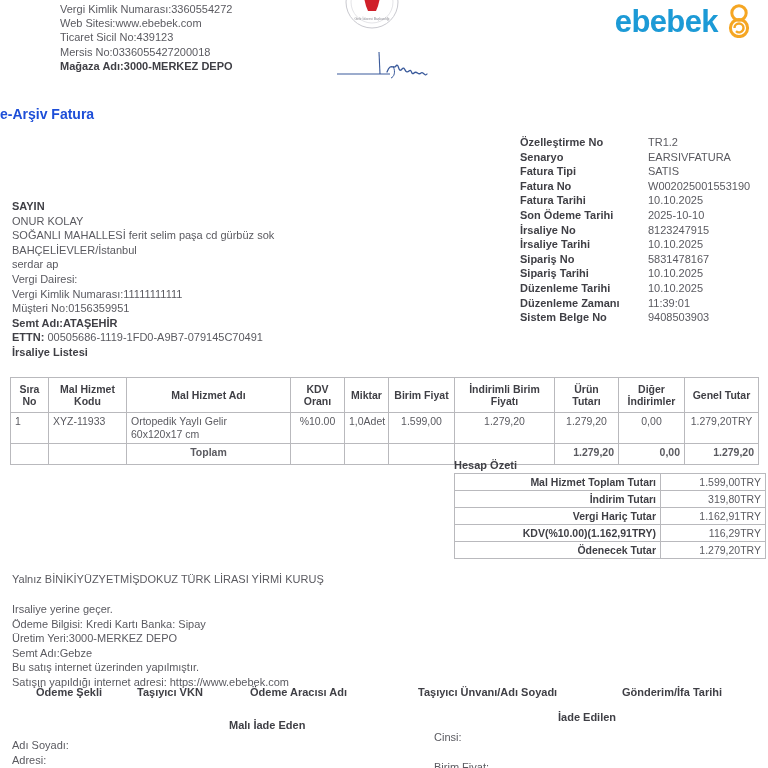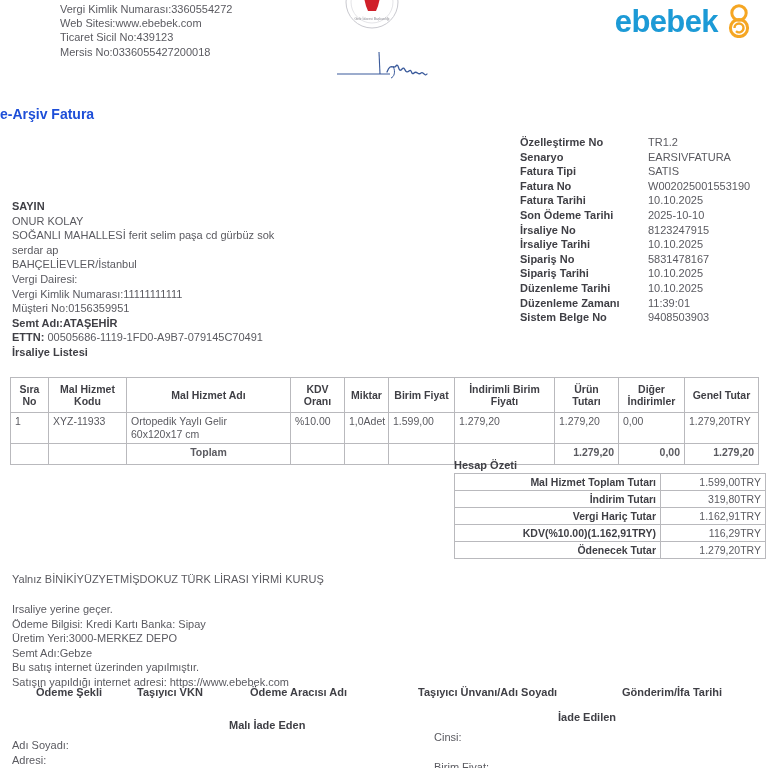--- a/index.html
+++ b/index.html
@@ -100,21 +100,21 @@
     vertical-align: top;
   }
   table.items th {
     text-align: center;
     font-weight: bold;
     color: #3f3f45;
     vertical-align: middle;
     line-height: 12.5px;
     height: 30px;
   }
-  td.num { text-align: left; }
+  td.num { text-align: center; }
   tr.item-row td { height: 26px; line-height: 12.5px; }
   tr.total-row td { height: 16px; font-weight: bold; text-align: center; }
   tr.total-row td.num { text-align: right; }
 
   
   .summary-wrap { position: absolute; left: 454px; top: 459px; width: 312px; }
   .summary-title { font-weight: bold; color: #3f3f45; font-size: 11px; margin-bottom: 2px; }
   table.summary {
     border-collapse: collapse;
     width: 312px;
@@ -156,20 +156,21 @@
 </head>
 <body>
 
 <div class="page">
 
   <div class="seller-block">
     <div>Vergi Kimlik Numarası:3360554272</div>
     <div>Web Sitesi:www.ebebek.com</div>
     <div>Ticaret Sicil No:439123</div>
     <div>Mersis No:0336055427200018</div>
+    <div class="bold">Mağaza Adı:3000-MERKEZ DEPO</div>
   </div>
 
   <div class="seal">
     <svg viewBox="0 0 56 56" width="56" height="56">
       <circle cx="28" cy="28" r="26" fill="none" stroke="#c9c9cf" stroke-width="1"></circle>
       <circle cx="28" cy="28" r="21" fill="none" stroke="#d8d8dd" stroke-width="0.7"></circle>
       <path d="M19 20 h18 l-3 12 h-12 z" fill="#d0202a"></path>
       <path d="M22 32 h12 l-2 5 h-8 z" fill="#d0202a"></path>
       <text x="28" y="46" font-size="3.4" fill="#8a8a92" text-anchor="middle" font-family="Liberation Sans, sans-serif">Gelir İdaresi Başkanlığı</text>
     </svg>
@@ -249,22 +250,22 @@
     <div class="meta-row">
       <div class="meta-label">Sistem Belge No</div>
       <div class="meta-value">9408503903</div>
     </div>
   </div>
 
   <div class="buyer">
     <div class="bold">SAYIN</div>
     <div>ONUR KOLAY</div>
     <div>SOĞANLI MAHALLESİ ferit selim paşa cd gürbüz sok</div>
+    <div>BAHÇELİEVLER/İstanbul</div>
     <div>serdar ap</div>
-    <div>BAHÇELİEVLER/İstanbul</div>
     <div>Vergi Dairesi:</div>
     <div>Vergi Kimlik Numarası:11111111111</div>
     <div>Müşteri No:0156359951</div>
     <div class="bold">Semt Adı:ATAŞEHİR</div>
     <div>
       <span class="bold">ETTN:</span>
       <span>00505686-1119-1FD0-A9B7-079145C70491</span>
     </div>
     <div class="bold">İrsaliye Listesi</div>
   </div>

